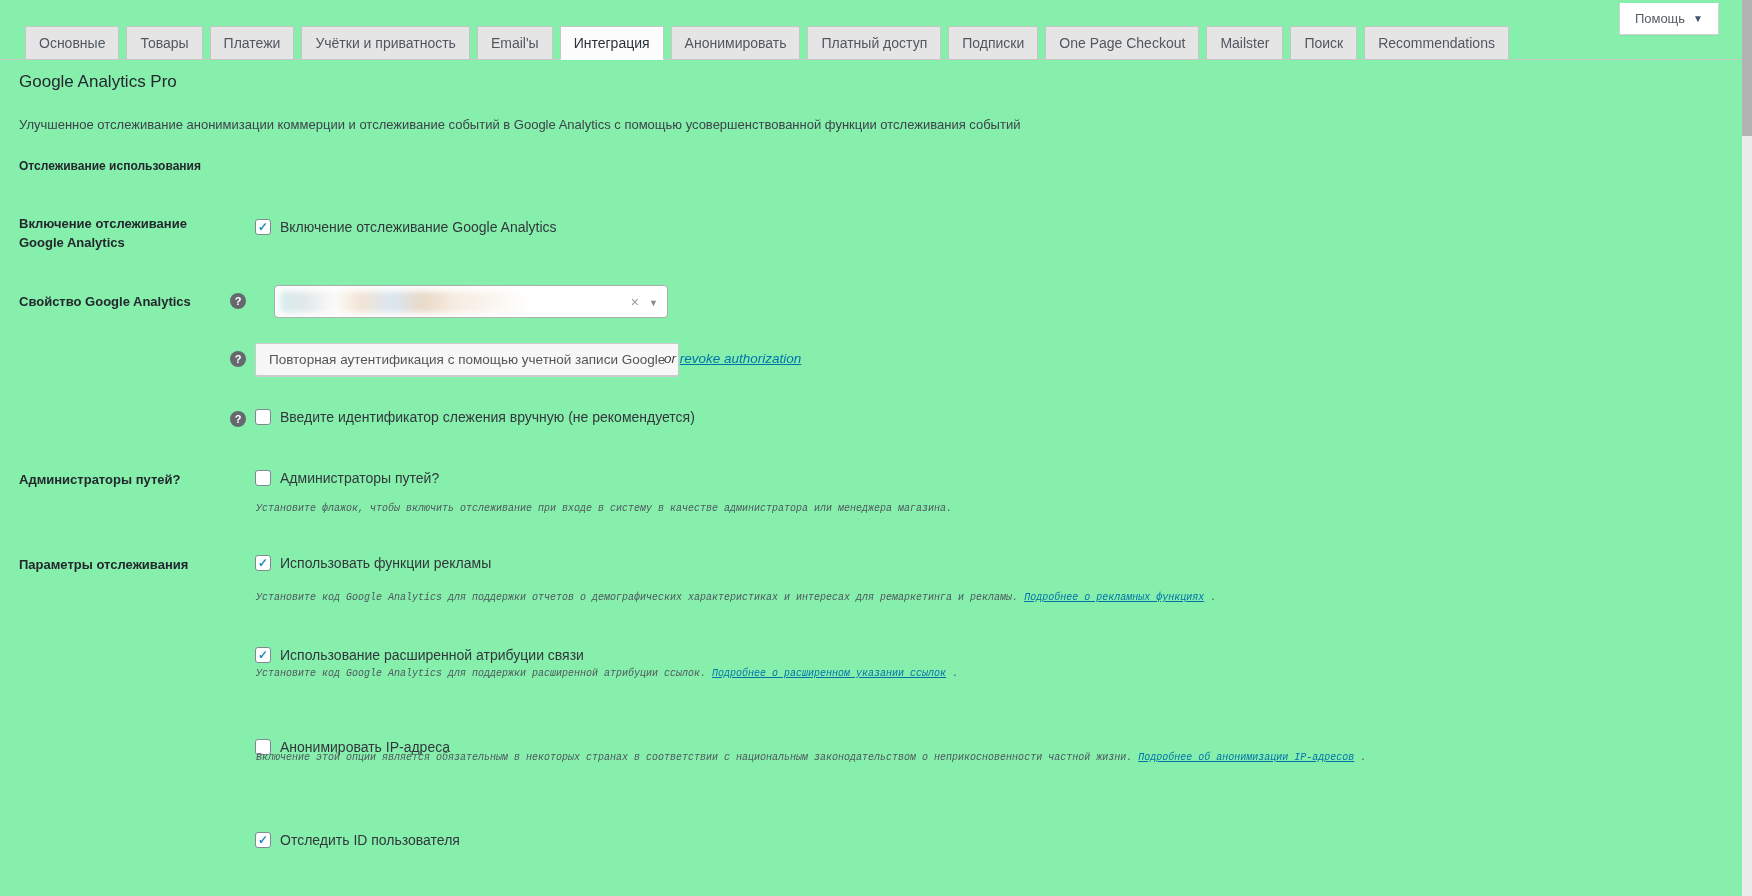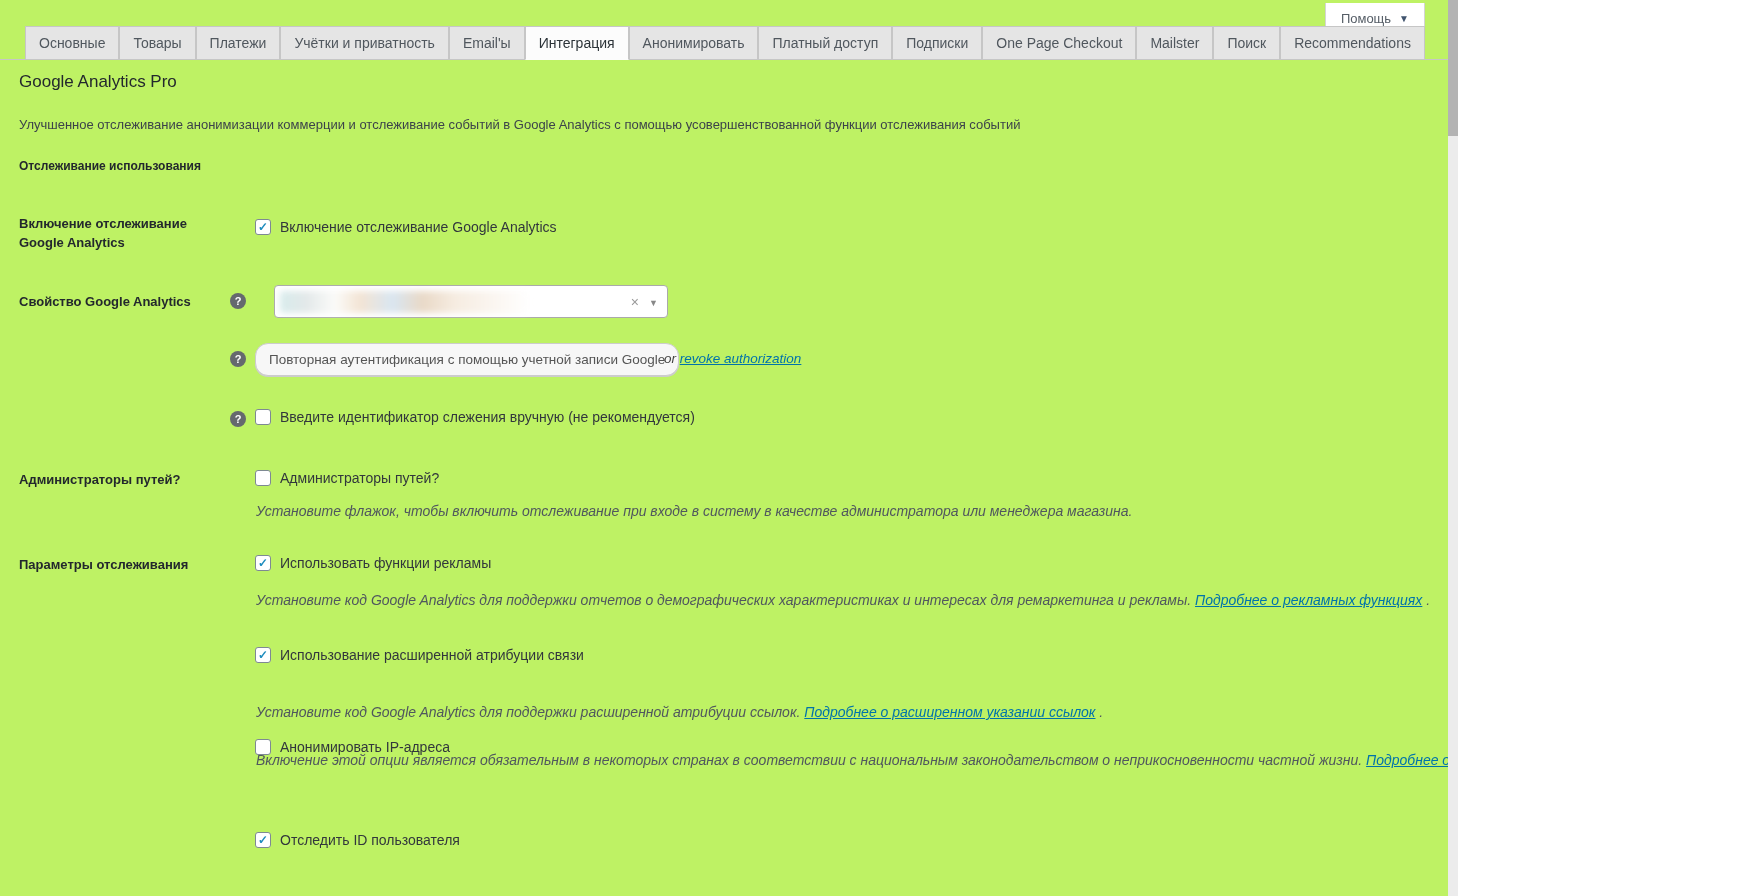--- a/index.html
+++ b/index.html
@@ -1,67 +1,67 @@
 <!DOCTYPE html>
 <html><head>
 <meta charset="utf-8">
 <style>
   * { box-sizing: border-box; }
   html,body { margin:0; padding:0; }
   body { font-family:"Liberation Sans", sans-serif; }
 
-  .screen { position:relative; width:1458px; height:896px; background:#bef264; overflow:hidden; }
+  .screen { position:relative; width:1752px; height:896px; background:#86efac; overflow:hidden; }
 
   
   .help-tab { position:absolute; top:3px; right:33px; background:#ffffff; border:1px solid #d4d4d4;
     border-top:none; border-radius:0 0 2px 2px; padding:8px 15px; font-size:13px; color:#555d66;
     box-shadow:0 1px 1px rgba(0,0,0,.05); cursor:pointer; display:flex; align-items:center; gap:8px; }
   .help-tab .arrow { font-size:10px; color:#40546e; }
 
   
   .scrollbar { position:absolute; top:0; right:0; width:10px; height:896px; background:#ececec; }
   .scrollbar .thumb { position:absolute; top:0; left:0; width:10px; height:136px; background:#b3b3b3; }
 
   
   .tabbar { position:absolute; top:26px; left:0; right:10px; padding-left:25px;
-    border-bottom:1px solid #c6c6c6; display:flex; align-items:flex-end; }
+    border-bottom:1px solid #c6c6c6; display:flex; align-items:flex-end; gap:7px; }
   .tab { display:inline-block; padding:8px 13px; margin-bottom:-1px; background:#e5e5e5;
     border:1px solid #c6c6c6; font-size:14px; color:#50575e; cursor:pointer; white-space:nowrap; }
   .tab.active { background:#fcfcfc; border-bottom-color:#fcfcfc; color:#2c3338; }
 
   
   .page-title { position:absolute; left:19px; top:72px; font-size:17px; font-weight:normal; color:#23282d; }
   .page-subtitle { position:absolute; left:19px; top:117px; font-size:13px; color:#3c434a; }
   .section-heading { position:absolute; left:19px; top:159px; font-size:12px; font-weight:bold; color:#23282d; }
 
   
   .row-label { position:absolute; left:19px; width:215px; font-size:13px; font-weight:bold;
     color:#23282d; line-height:1.45; }
   .field { position:absolute; left:255px; display:flex; align-items:center; }
   .cb { flex:0 0 auto; width:16px; height:16px; background:#fff; border:1px solid #7e8993; border-radius:3px;
     text-align:center; line-height:14px; font-size:12px; font-weight:bold; color:#1e8cbe; cursor:pointer; }
   .cb-label { margin-left:9px; font-size:14px; color:#32373c; white-space:nowrap; }
   .help-tip { position:absolute; left:230px; width:16px; height:16px; border-radius:50%; background:#65696e;
     color:#ffffff; font-size:11px; font-weight:bold; text-align:center; line-height:16px; cursor:pointer; }
 
-  .desc { position:absolute; left:256px; font-size:14px; font-style:italic; color:#50575e; white-space:nowrap; }
+  .desc { position:absolute; left:256px; font-size:10px; font-style:italic; color:#50575e; white-space:nowrap;font-family:Liberation Mono, monospace; }
   .desc a, .revoke-link { color:#0073aa; text-decoration:underline; font-style:italic; cursor:pointer; }
 
   
   .select2 { position:absolute; left:274px; top:285px; width:394px; height:33px; background:#ffffff;
     border:1px solid #aaaaaa; border-radius:4px; cursor:pointer; }
   .select2 .blurred-value { position:absolute; left:5px; top:5px; width:250px; height:22px; border-radius:3px;
     background:linear-gradient(90deg,#d8ecec 0%,#e2e8e9 10%,#fbfbf9 22%,#f3e4d4 32%,#d9e6f1 45%,#e9d9c7 57%,#f6ece1 70%,#ffffff 100%);
     filter:blur(3px); }
   .select2 .clear-x { position:absolute; right:28px; top:8px; font-size:14px; color:#999; line-height:16px; }
   .select2 .caret { position:absolute; right:9px; top:12px; font-size:9px; color:#888; }
 
   
   .btn-secondary { position:absolute; left:255px; top:343px; height:33px; padding:0 13px;
-    background:#f7f7f7; border:1px solid #cccccc; border-radius:13px; box-shadow:0 1px 0 #cccccc;
+    background:#f7f7f7; border:1px solid #cccccc; border-radius:2px; box-shadow:0 1px 0 #cccccc;
     font-family:"Liberation Sans", sans-serif; font-size:13.5px; color:#555555; line-height:31px; cursor:pointer; }
   .or-wrap { position:absolute; left:664px; top:351px; font-size:13.5px; font-style:italic; color:#444; }
 </style>
 </head>
 <body>
 
 <div class="screen">
 
   <div class="help-tab">
     <span>Помощь</span>
@@ -124,21 +124,21 @@
   <div class="field" style="top:555px;">
     <span class="cb">✓</span>
     <span class="cb-label">Использовать функции рекламы</span>
   </div>
   <div class="desc" style="top:592px;"><span>Установите код Google Analytics для поддержки отчетов о демографических характеристиках и интересах для ремаркетинга и рекламы. </span><a>Подробнее о рекламных функциях</a><span> .</span></div>
 
   <div class="field" style="top:647px;">
     <span class="cb">✓</span>
     <span class="cb-label">Использование расширенной атрибуции связи</span>
   </div>
-  <div class="desc" style="top:704px;text-align:right;"><span>Установите код Google Analytics для поддержки расширенной атрибуции ссылок. </span><a>Подробнее о расширенном указании ссылок</a><span> .</span></div>
+  <div class="desc" style="top:668px;text-align:right;"><span>Установите код Google Analytics для поддержки расширенной атрибуции ссылок. </span><a>Подробнее о расширенном указании ссылок</a><span> .</span></div>
 
   <div class="field" style="top:739px;">
     <span class="cb"></span>
     <span class="cb-label">Анонимировать IP-адреса</span>
   </div>
   <div class="desc" style="top:752px;"><span>Включение этой опции является обязательным в некоторых странах в соответствии с национальным законодательством о неприкосновенности частной жизни. </span><a>Подробнее об анонимизации IP-адресов</a><span> .</span></div>
 
   <div class="field" style="top:832px;">
     <span class="cb">✓</span>
     <span class="cb-label">Отследить ID пользователя</span>

